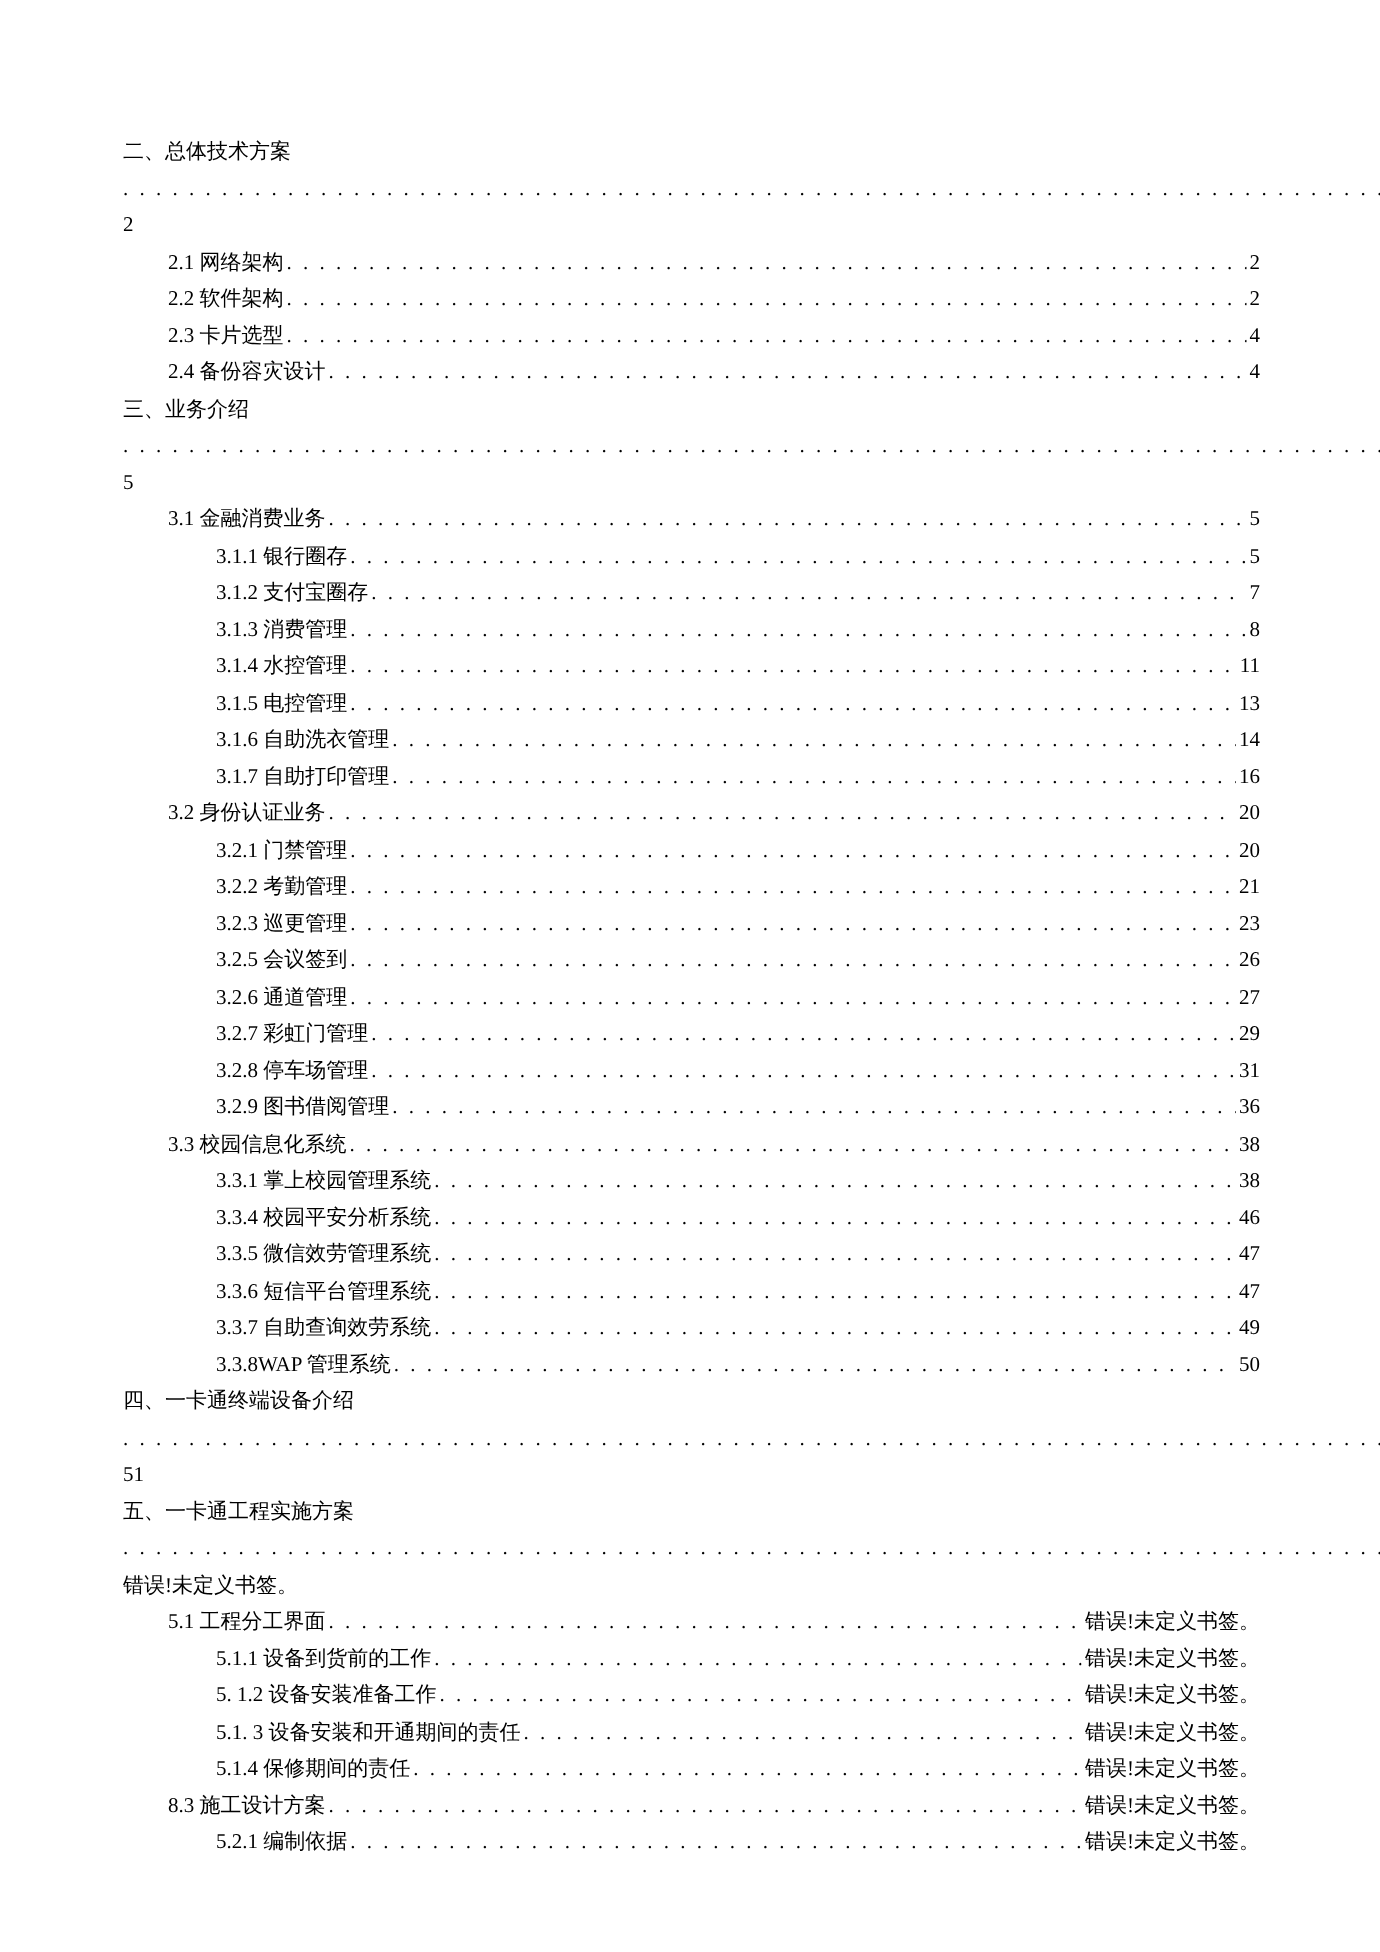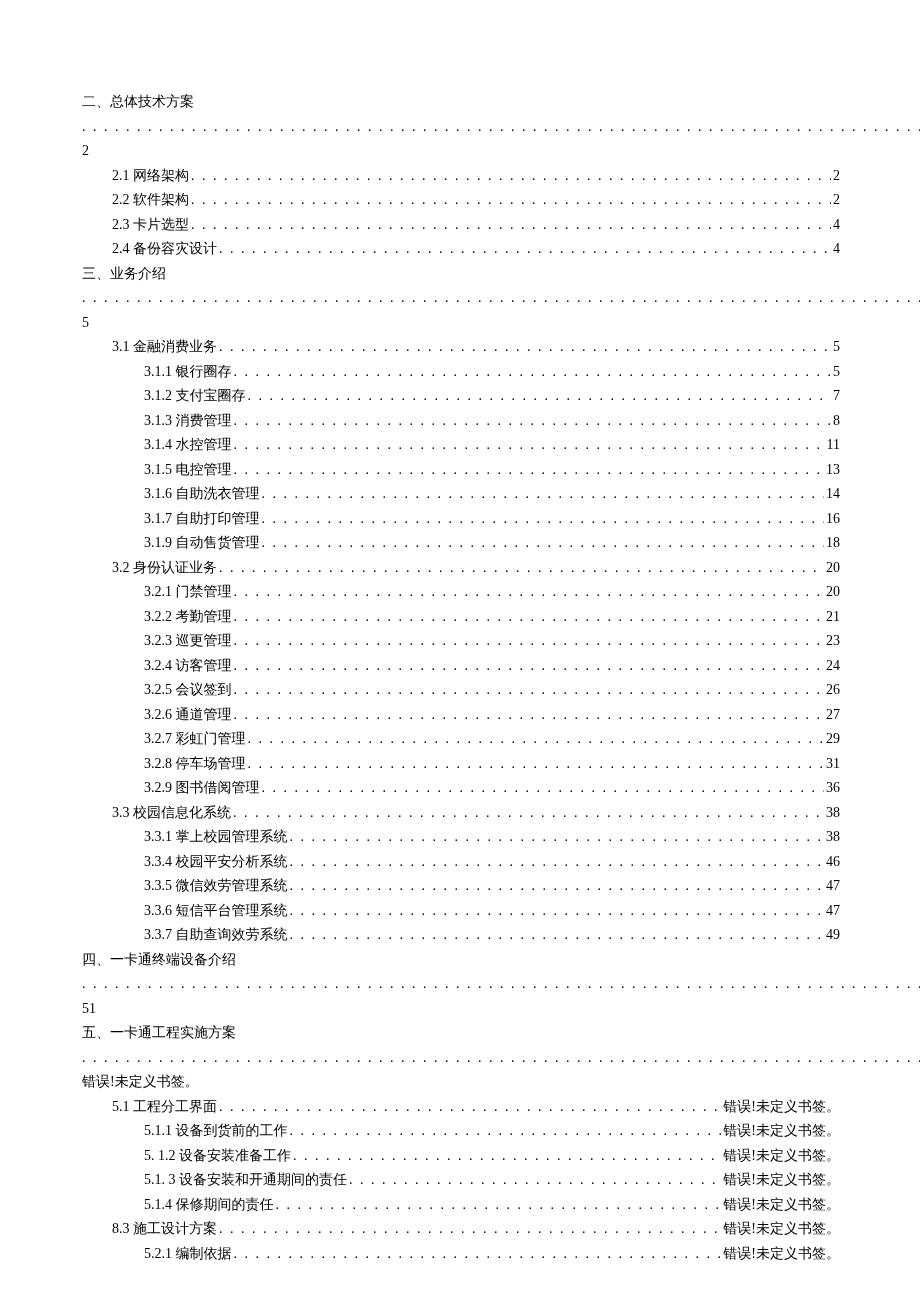--- a/index.html
+++ b/index.html
@@ -112,25 +112,20 @@
     <div class="toc-row lvl3">
       <span class="toc-label">3.1.6 自助洗衣管理</span>
       <span class="toc-dots"></span>
       <span class="toc-page">14</span>
     </div>
     <div class="toc-row lvl3">
       <span class="toc-label">3.1.7 自助打印管理</span>
       <span class="toc-dots"></span>
       <span class="toc-page">16</span>
     </div>
-    <div class="toc-row lvl3">
-      <span class="toc-label">3.1.9 自动售货管理</span>
-      <span class="toc-dots"></span>
-      <span class="toc-page">18</span>
-    </div>
     <div class="toc-row lvl2">
       <span class="toc-label">3.2 身份认证业务</span>
       <span class="toc-dots"></span>
       <span class="toc-page">20</span>
     </div>
     <div class="toc-row lvl3">
       <span class="toc-label">3.2.1 门禁管理</span>
       <span class="toc-dots"></span>
       <span class="toc-page">20</span>
     </div>
@@ -138,25 +133,20 @@
       <span class="toc-label">3.2.2 考勤管理</span>
       <span class="toc-dots"></span>
       <span class="toc-page">21</span>
     </div>
     <div class="toc-row lvl3">
       <span class="toc-label">3.2.3 巡更管理</span>
       <span class="toc-dots"></span>
       <span class="toc-page">23</span>
     </div>
     <div class="toc-row lvl3">
-      <span class="toc-label">3.2.4 访客管理</span>
-      <span class="toc-dots"></span>
-      <span class="toc-page">24</span>
-    </div>
-    <div class="toc-row lvl3">
       <span class="toc-label">3.2.5 会议签到</span>
       <span class="toc-dots"></span>
       <span class="toc-page">26</span>
     </div>
     <div class="toc-row lvl3">
       <span class="toc-label">3.2.6 通道管理</span>
       <span class="toc-dots"></span>
       <span class="toc-page">27</span>
     </div>
     <div class="toc-row lvl3">
@@ -196,20 +186,25 @@
     </div>
     <div class="toc-row lvl3">
       <span class="toc-label">3.3.6 短信平台管理系统</span>
       <span class="toc-dots"></span>
       <span class="toc-page">47</span>
     </div>
     <div class="toc-row lvl3">
       <span class="toc-label">3.3.7 自助查询效劳系统</span>
       <span class="toc-dots"></span>
       <span class="toc-page">49</span>
+    </div>
+    <div class="toc-row lvl3">
+      <span class="toc-label">3.3.8WAP 管理系统</span>
+      <span class="toc-dots"></span>
+      <span class="toc-page">50</span>
     </div>
     <div class="toc-row lvl1">
       <span class="toc-label">四、一卡通终端设备介绍</span>
       <span class="toc-dots"></span>
       <span class="toc-page">51</span>
     </div>
     <div class="toc-row lvl1">
       <span class="toc-label">五、一卡通工程实施方案</span>
       <span class="toc-dots"></span>
       <span class="toc-page">错误!未定义书签。</span>

